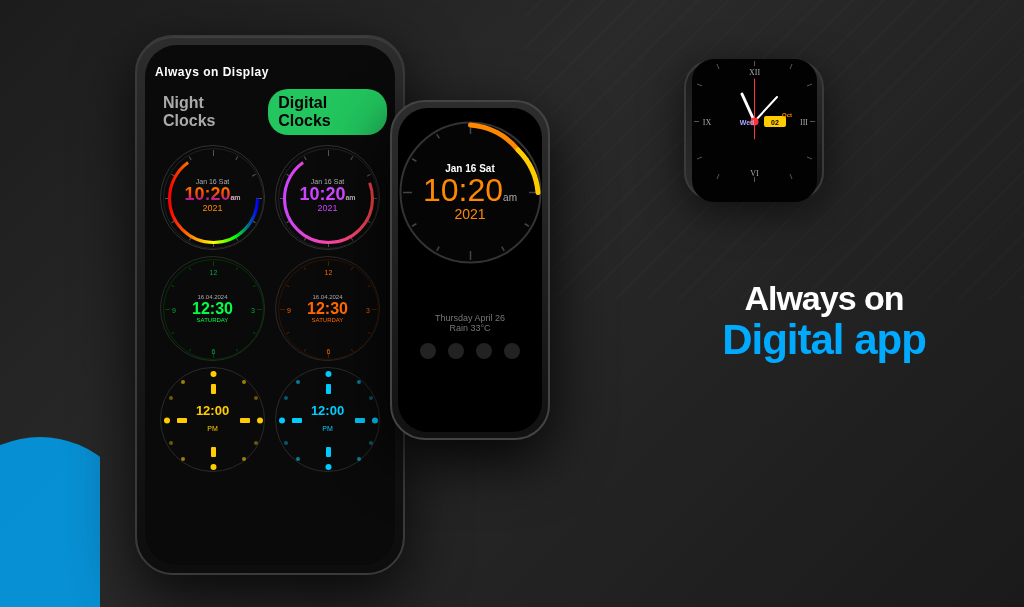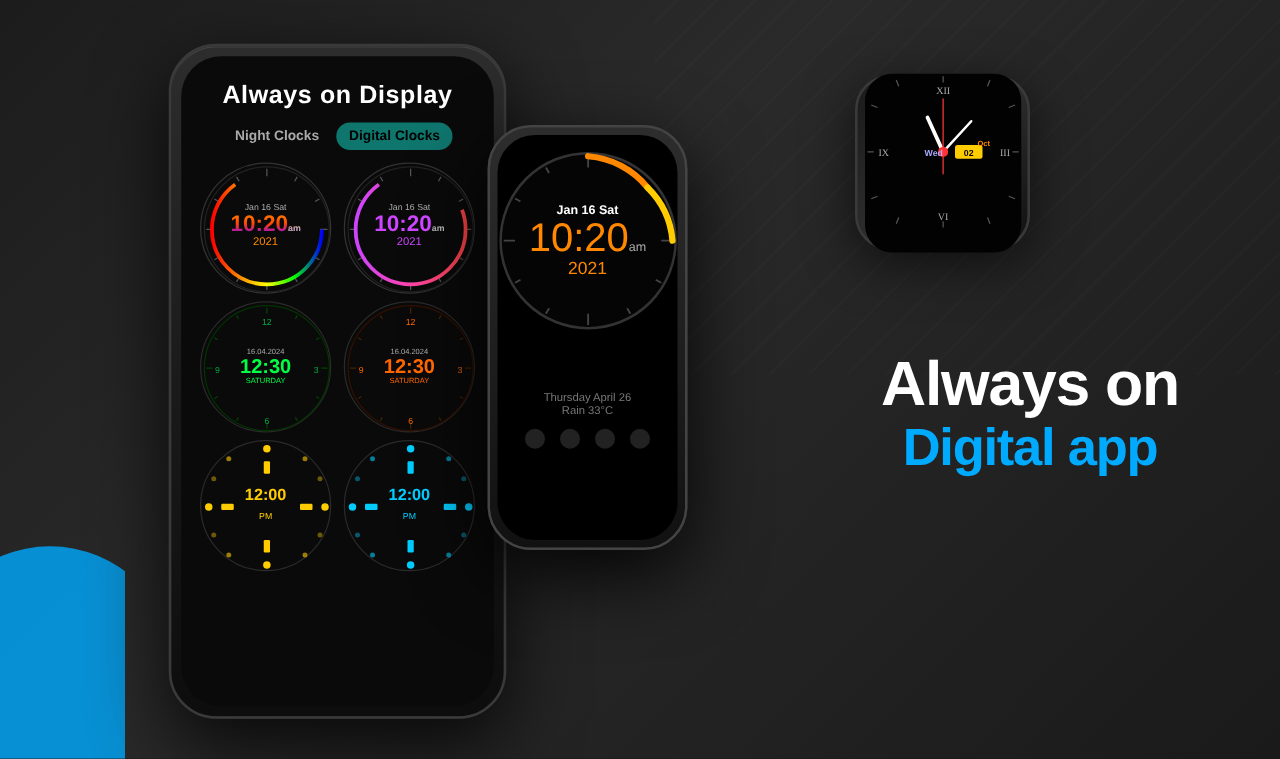--- a/index.html
+++ b/index.html
@@ -59,65 +59,64 @@
       bottom: -30px; left: -60px;
       width: 200px;
       height: 200px;
       border-radius: 50%;
       background: #00aaff;
       opacity: 0.8;
     }
 
     
     .app-header {
-      text-align: center;
       padding: 20px 10px 10px;
       color: white;
-      font-size: 20px;
+      font-size: 12px;
       font-weight: 600;
       letter-spacing: 0.5px;
     }
 
     
     .tab-bar {
       display: flex;
       justify-content: center;
       gap: 4px;
       padding: 0 8px 10px;
     }
 
     .tab-item {
       padding: 5px 10px;
       border-radius: 20px;
-      font-size: 11px;
+      font-size: 16px;
       font-weight: 600;
       cursor: pointer;
     }
 
     .tab-item.active {
-      background: #0f766e;
+      background: #22c55e;
       color: black;
     }
 
     .tab-item.inactive {
       background: transparent;
       color: #aaa;
     }
 
     
     .right-content {
       position: absolute;
       right: 30px;
       top: 280px;
       width: 340px;
       text-align: center;
     }
 
     .headline-white {
-      font-size: 50px;
+      font-size: 34px;
       font-weight: 900;
       color: white;
       line-height: 1.1;
       letter-spacing: -1px;
     }
 
     .headline-blue {
       font-size: 42px;
       font-weight: 900;
       color: #00aaff;

